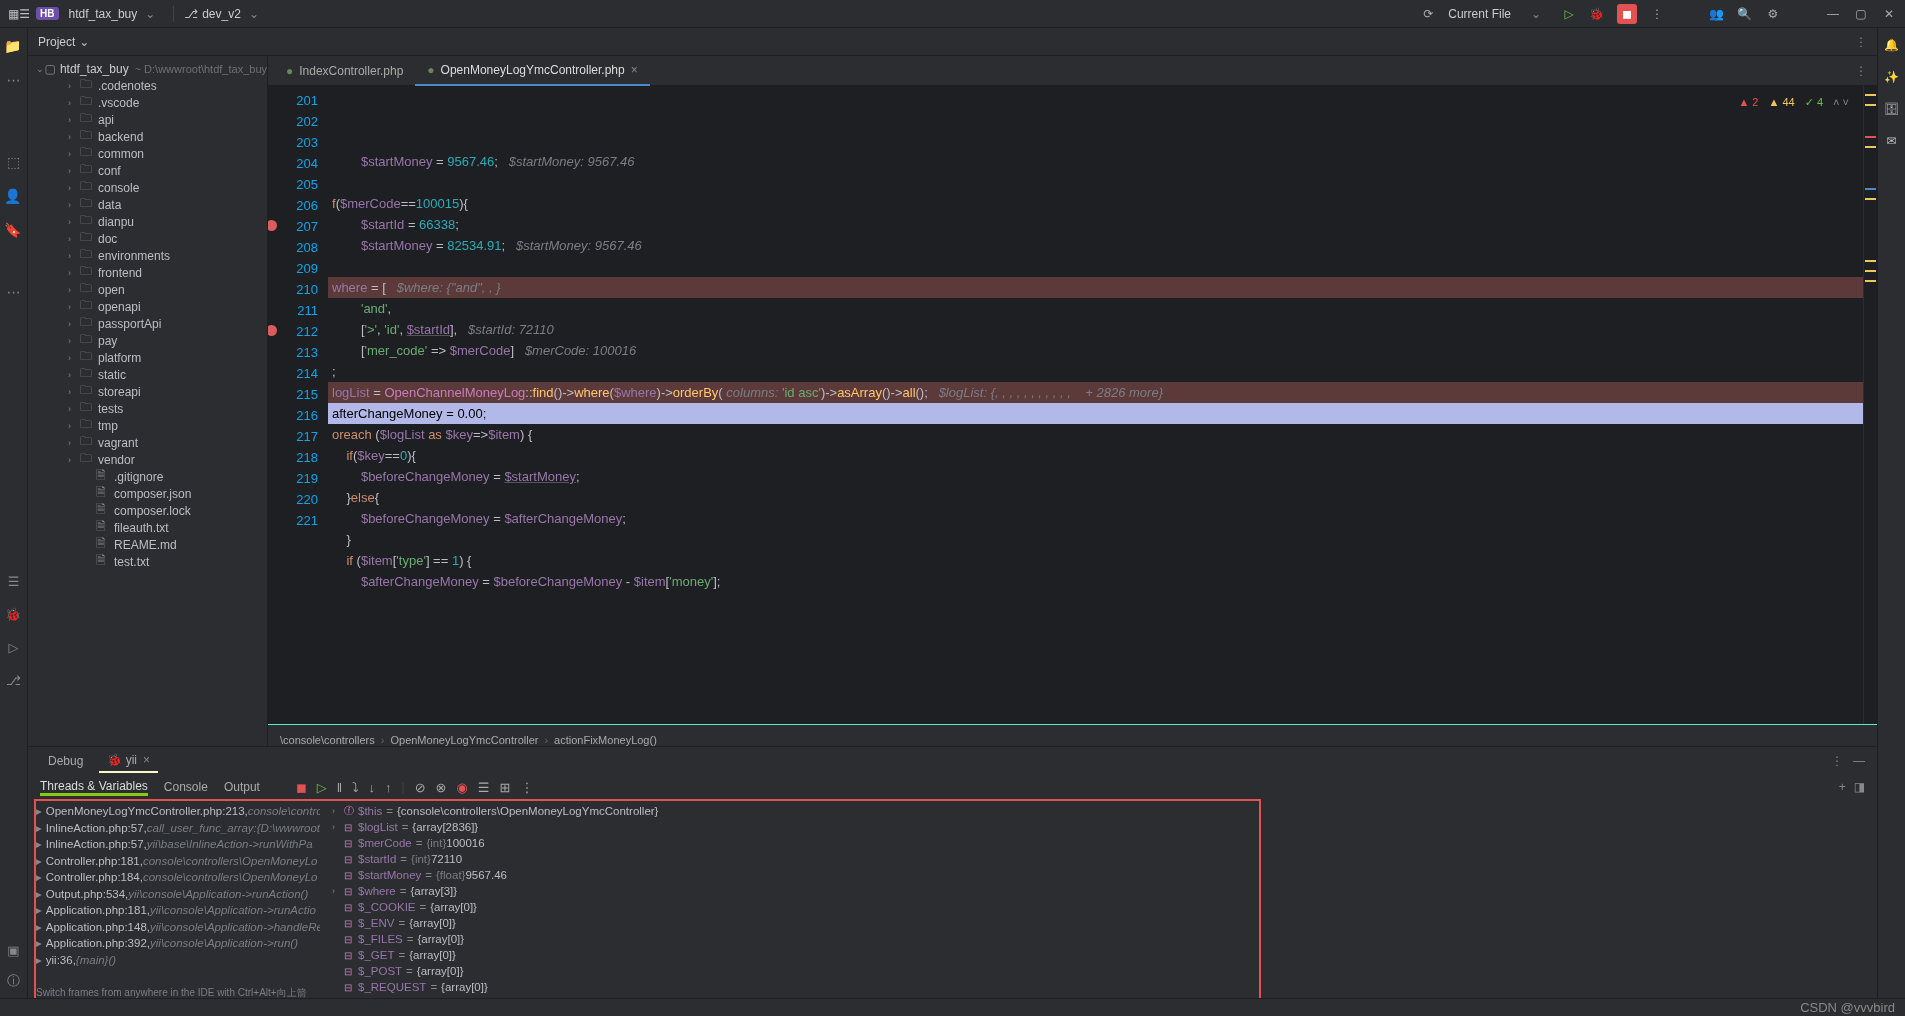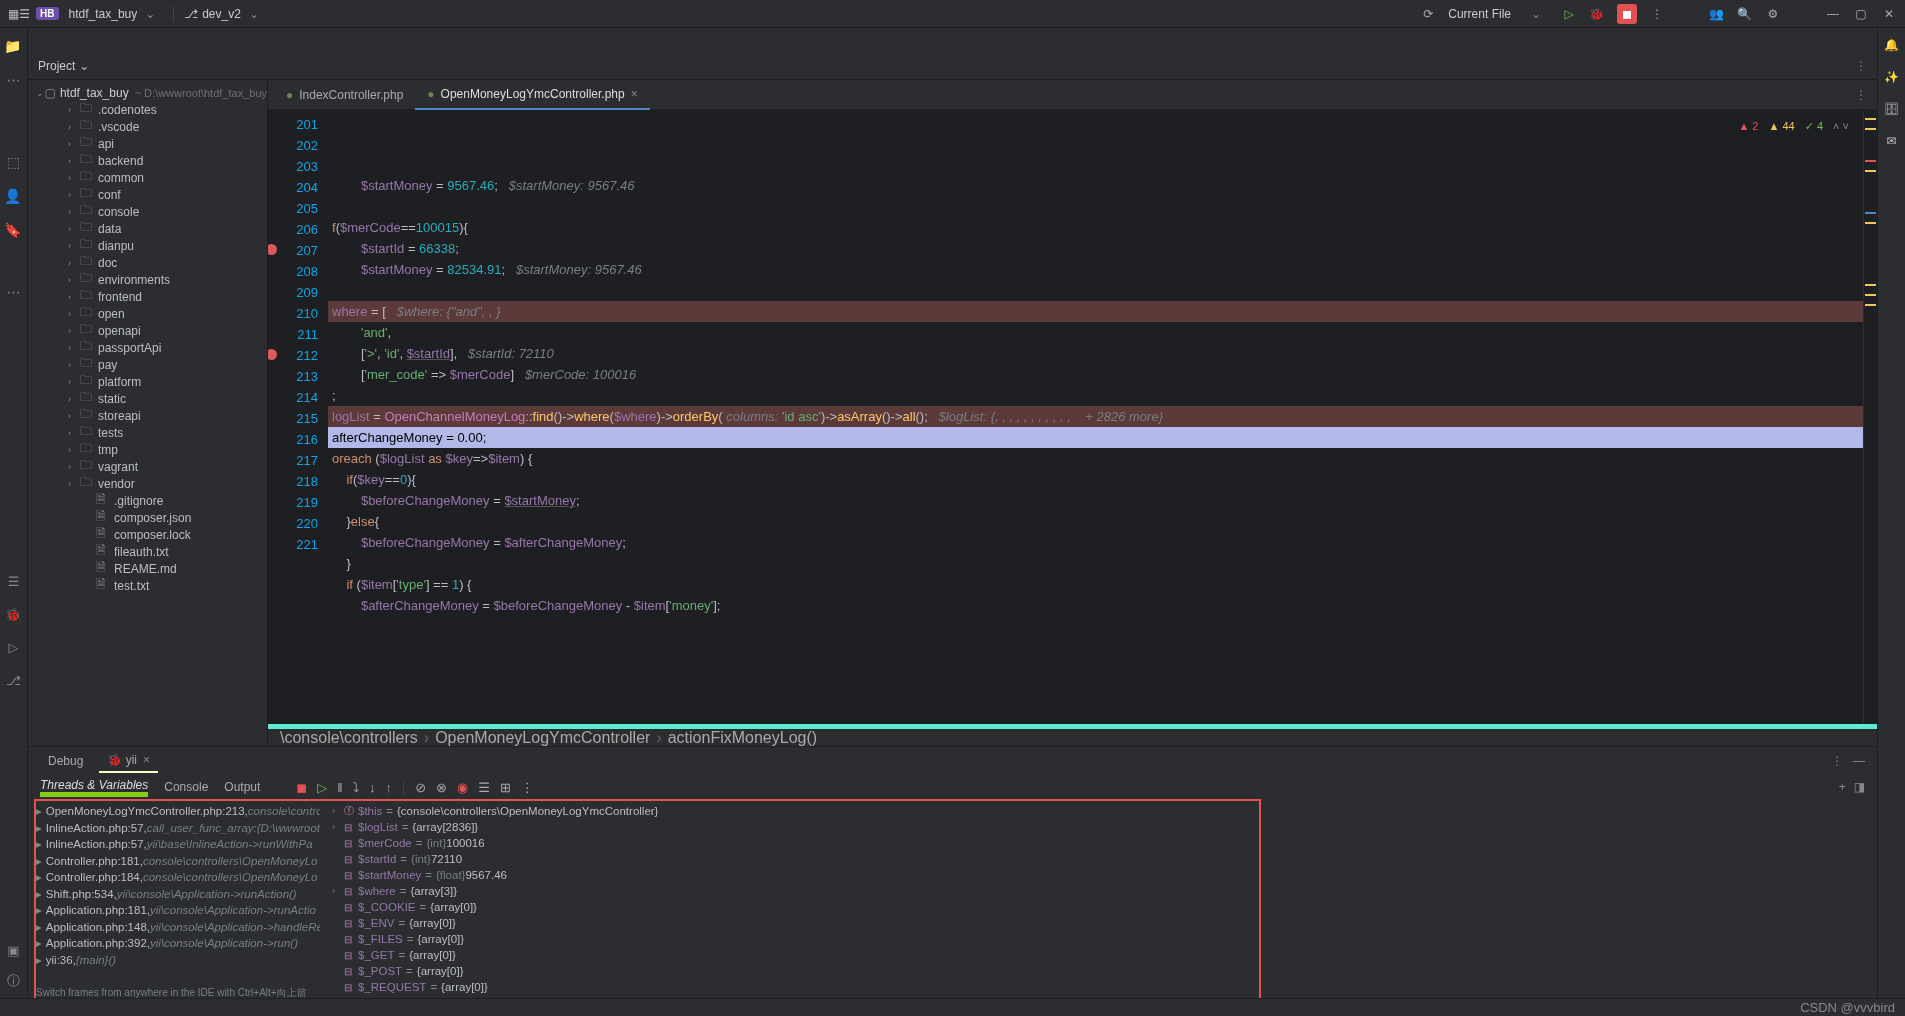--- a/index.html
+++ b/index.html
@@ -10,21 +10,21 @@
 .topbar .chev { color:#888; margin:0 8px; }
 .topbar .sep { width:1px; height:16px; background:#444; margin:0 10px; }
 .topbar-right { margin-left:auto; display:flex; align-items:center; gap:12px; }
 .topbar-right .run-red { background:#e35252; padding:3px 5px; border-radius:3px; }
 .topbar-right .ico { width:16px; height:16px; display:inline-flex; align-items:center; justify-content:center; color:#aaa; }
 .main { display:flex; height:calc(100% - 28px); }
 .leftrail { width:28px; background:#2b2d30; border-right:1px solid #1e1f22; display:flex; flex-direction:column; align-items:center; padding-top:10px; gap:18px; }
 .leftrail .ico { color:#888; font-size:14px; }
 .rightrail { width:28px; background:#2b2d30; border-left:1px solid #1e1f22; display:flex; flex-direction:column; align-items:center; padding-top:10px; gap:18px; }
 .center { flex:1; display:flex; flex-direction:column; }
-.proj-row { height:28px; display:flex; align-items:center; padding:0 10px; border-bottom:1px solid #1e1f22;margin-top:24px; }
+.proj-row { height:28px; display:flex; align-items:center; padding:0 10px; border-bottom:1px solid #1e1f22; }
 .proj-row .lbl { color:#ccc; }
 .editor-area { flex:1; display:flex; min-height:0; }
 .tree { width:240px; background:#2b2d30; border-right:1px solid #1e1f22; overflow:hidden; font-size:12px; padding-top:4px; }
 .tree-item { display:flex; align-items:center; height:17px; padding-left:8px; color:#bcbec4; white-space:nowrap; }
 .tree-item .arr { width:12px; color:#888; font-size:9px; }
 .tree-item .fico { width:14px; color:#888; margin-right:4px; }
 .tree-item.root { color:#ccc; }
 .tree-item.root .path { color:#707070; margin-left:6px; font-size:11px; }
 .tree-item.d1 { padding-left:40px; }
 .tree-item.d2 { padding-left:56px; }
@@ -50,31 +50,31 @@
 .c { color:#7a7e85; font-style:italic; }
 .fn { color:#ffc66d; }
 .cls { color:#c77dbb; }
 .u { text-decoration:underline; text-decoration-color:#555; }
 .inspect-bar { position:absolute; right:10px; top:6px; display:flex; gap:10px; font-size:11px; align-items:center; background:#1e1f22; padding:0 4px; }
 .iwarn { color:#f2c55c; }
 .ierr { color:#e35252; }
 .igreen { color:#6cc04a; }
 .minimap { width:14px; background:#1e1f22; border-left:1px solid #2b2d30; }
 .minimap .mark { height:2px; margin:8px 1px; }
-.breadcrumb { height:22px; background:#2b2d30; border-top:5px solid #5eead4; display:flex; align-items:flex-start; padding:0 12px; font-size:16px; color:#aaa; }
+.breadcrumb { height:22px; background:#2b2d30; border-top:1px solid #5eead4; display:flex; align-items:flex-end; padding:0 12px; font-size:11px; color:#aaa; }
 .breadcrumb .bsep { margin:0 6px; color:#666; }
 .debug-panel { height:270px; background:#2b2d30; border-top:1px solid #1e1f22; display:flex; flex-direction:column; }
 .dp-tabs { height:28px; display:flex; align-items:center; padding:0 12px; gap:8px; }
 .dp-tab { padding:4px 8px; color:#aaa; }
 .dp-tab.act { border-bottom:2px solid #fef9c3; }
 .dp-tab .x { color:#888; margin-left:6px; }
 .dp-tabs-right { margin-left:auto; color:#888; display:flex; gap:10px; }
 .dp-sub { height:24px; display:flex; align-items:center; padding:0 12px; gap:16px; font-size:12px; }
 .dp-sub .sub { color:#aaa; }
-.dp-sub .sub.on { color:#ddd; border-bottom:5px solid #84cc16;font-style:italic; }
+.dp-sub .sub.on { color:#ddd; border-bottom:3px solid #84cc16; }
 .dp-tools { margin-left:20px; display:flex; gap:10px; align-items:center; }
 .dp-tools .tico { color:#aaa; font-size:13px; }
 .dp-tools .stop { color:#e35252; }
 .dp-tools .play { color:#6cc04a; }
 .dp-content { flex:1; display:flex; position:relative; }
 .redbox { position:absolute; left:6px; right:616px; top:0; bottom:2px; border:2px solid #e35252; pointer-events:none; }
 .frames { width:292px; padding:4px 8px; font-size:11.5px; overflow:hidden; position:relative; }
 .frame { height:16.5px; display:flex; align-items:center; color:#bcbec4; white-space:nowrap; }
 .frame .fi { color:#888; margin-right:4px; }
 .frame .loc { color:#bcbec4; }
@@ -277,21 +277,21 @@
         </div>
       </div>
       <div class="dp-content">
         <div class="redbox"></div>
         <div class="frames" id="frames">
             <div class="frame"><span class="fi">▸</span><span class="loc">OpenMoneyLogYmcController.php:213</span>, <span class="ctx">console\contro</span></div>
             <div class="frame"><span class="fi">▸</span><span class="loc">InlineAction.php:57</span>, <span class="ctx">call_user_func_array:{D:\wwwroot</span></div>
             <div class="frame"><span class="fi">▸</span><span class="loc">InlineAction.php:57</span>, <span class="ctx">yii\base\InlineAction-&gt;runWithPa</span></div>
             <div class="frame"><span class="fi">▸</span><span class="loc">Controller.php:181</span>, <span class="ctx">console\controllers\OpenMoneyLo</span></div>
             <div class="frame"><span class="fi">▸</span><span class="loc">Controller.php:184</span>, <span class="ctx">console\controllers\OpenMoneyLo</span></div>
-            <div class="frame"><span class="fi">▸</span><span class="loc">Shift.php:534</span>, <span class="ctx">yii\console\Application-&gt;runAction()</span></div>
+            <div class="frame"><span class="fi">▸</span><span class="loc">Output.php:534</span>, <span class="ctx">yii\console\Application-&gt;runAction()</span></div>
             <div class="frame"><span class="fi">▸</span><span class="loc">Application.php:181</span>, <span class="ctx">yii\console\Application-&gt;runActio</span></div>
             <div class="frame"><span class="fi">▸</span><span class="loc">Application.php:148</span>, <span class="ctx">yii\console\Application-&gt;handleRe</span></div>
             <div class="frame"><span class="fi">▸</span><span class="loc">Application.php:392</span>, <span class="ctx">yii\console\Application-&gt;run()</span></div>
             <div class="frame"><span class="fi">▸</span><span class="loc">yii:36</span>, <span class="ctx">{main}()</span></div>
             <div class="frames-hint">Switch frames from anywhere in the IDE with Ctrl+Alt+向上箭头... <span style="color:#aaa;font-style:normal">×</span></div>
           </div>
         <div class="vars" id="vars">
         <div class="var">
               <span class="arr">›</span>
               <span class="vico">ⓕ</span>

